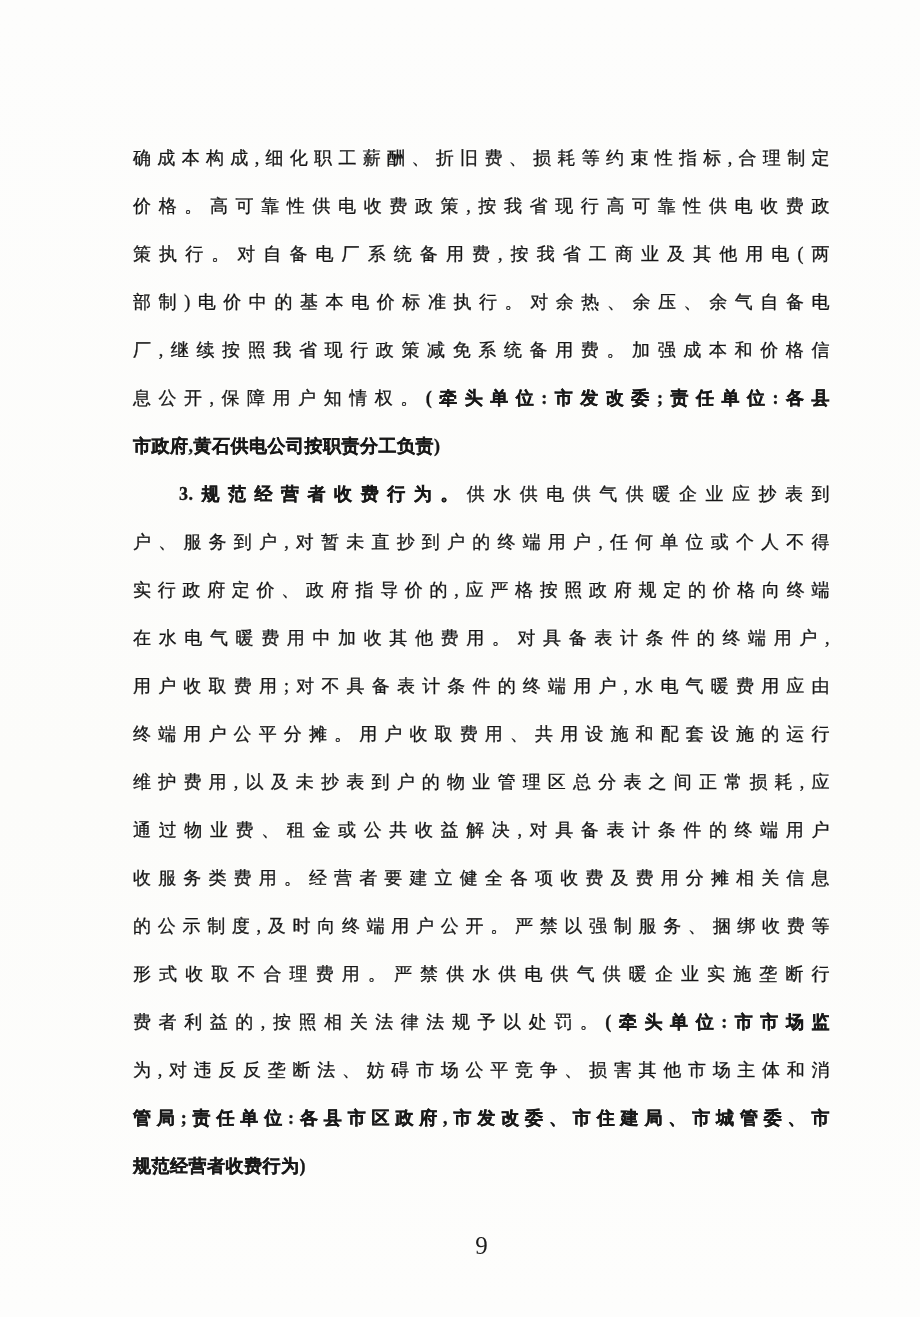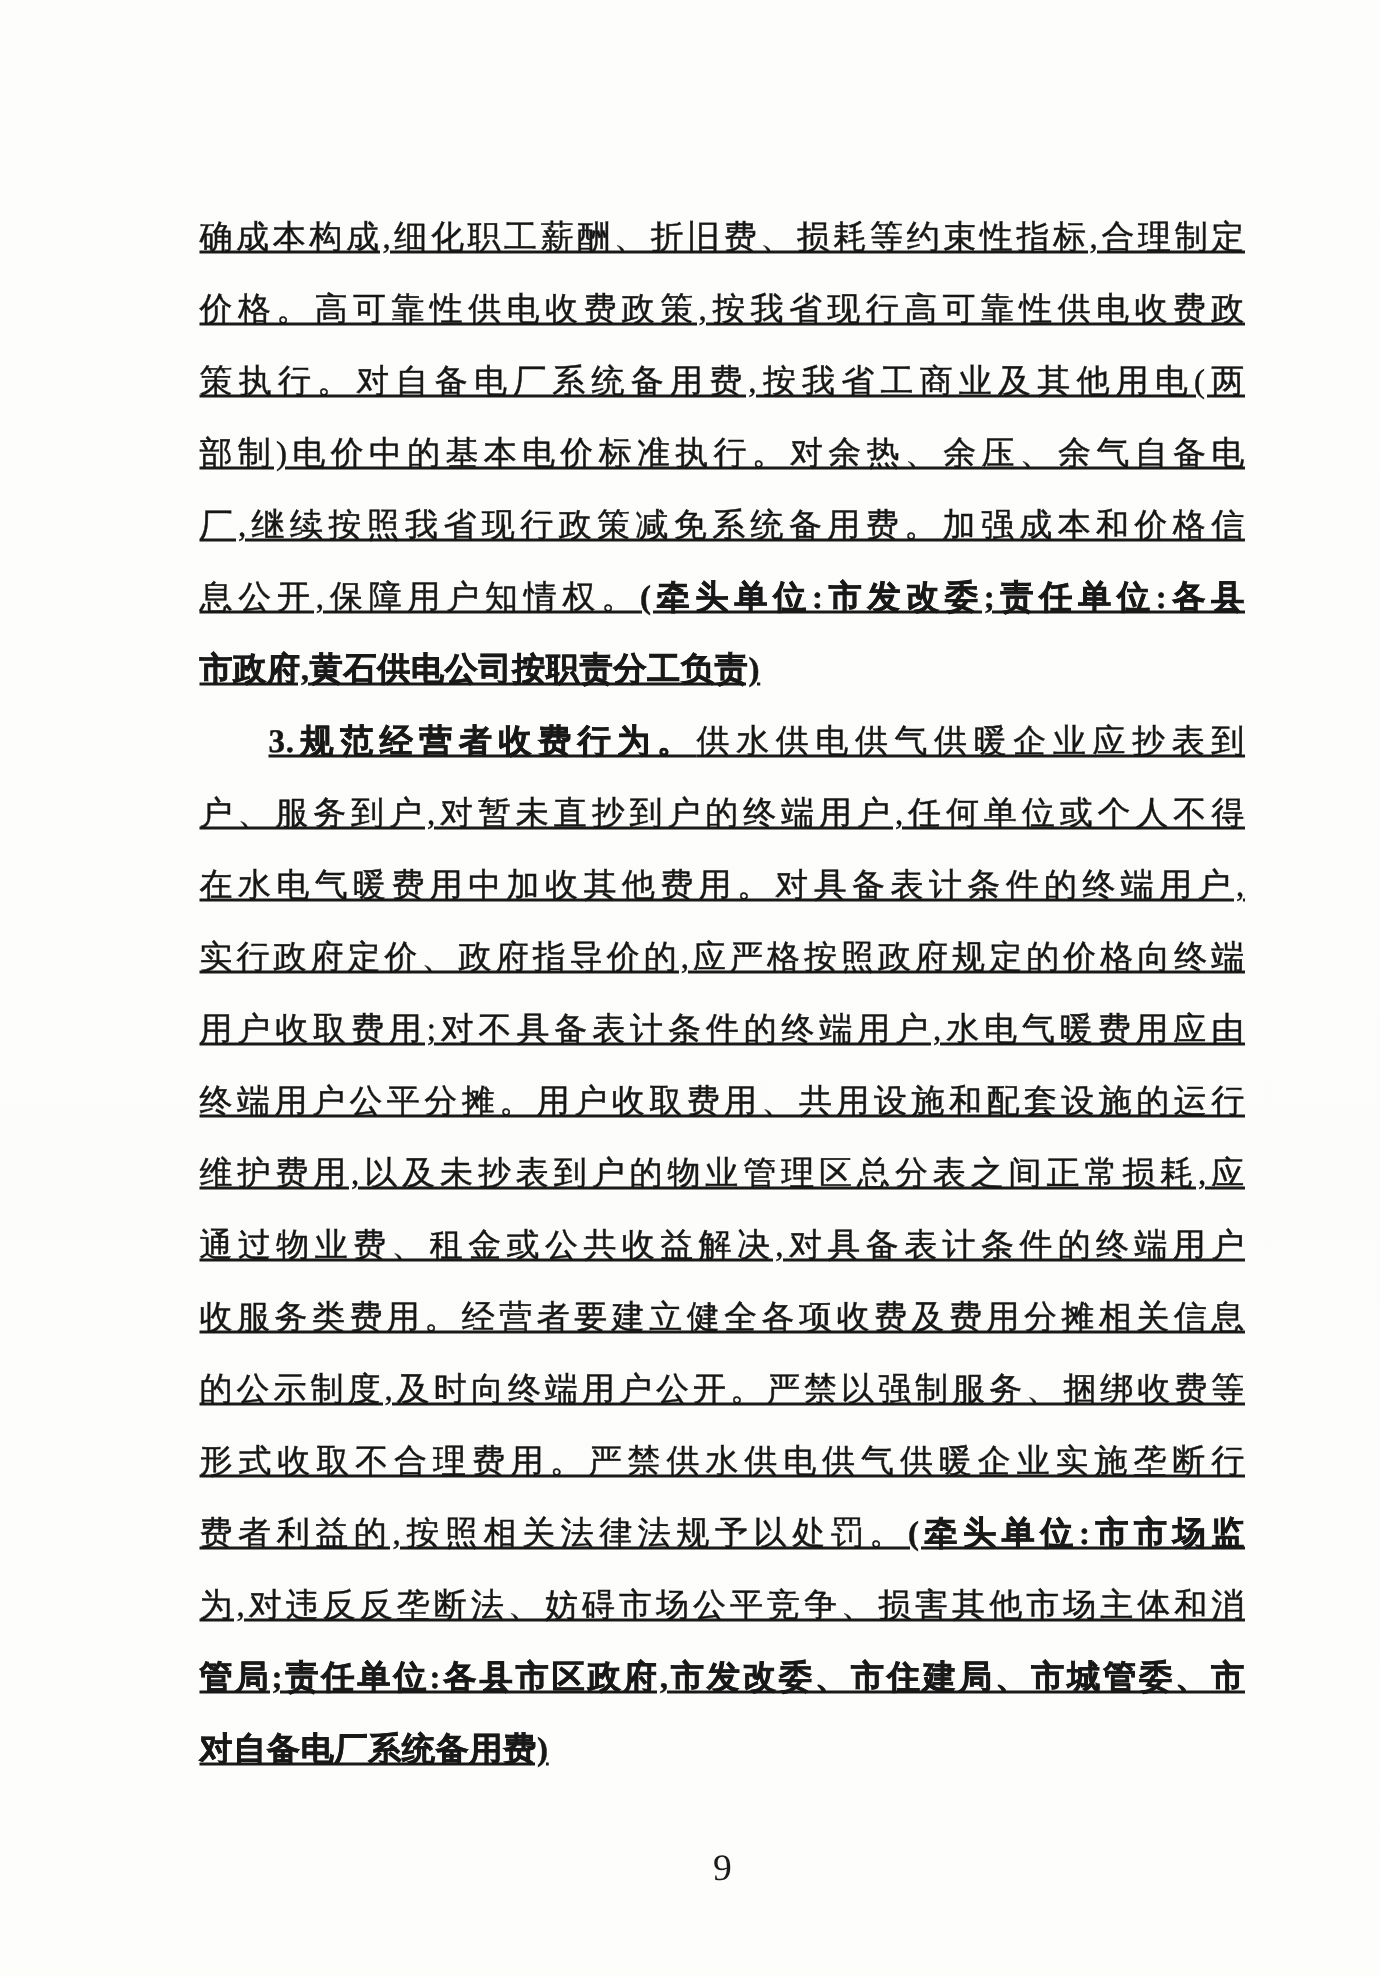--- a/index.html
+++ b/index.html
@@ -22,26 +22,25 @@
   }
   .text-block {
     position: absolute;
     left: 133px;
     top: 134px;
     width: 697px;
   }
   .line {
     height: 48px;
     line-height: 48px;
-    font-size: 22px;
+    font-size: 18px;
     text-align: justify;
     text-align-last: justify;
     text-justify: inter-character;
     letter-spacing: 0.5px;
-    text-decoration: underline;
     -webkit-text-stroke: 0.3px #1a1a1a;
   }
   .line.last {
     text-align: right;
     text-align-last: left;
   }
   .line.indent {
     text-indent: 46px;
   }
   .bold {
@@ -66,28 +65,28 @@
   <div class="text-block">
       <div class="line"><span>确成本构成,细化职工薪酬、折旧费、损耗等约束性指标,合理制定</span></div>
       <div class="line"><span>价格。高可靠性供电收费政策,按我省现行高可靠性供电收费政</span></div>
       <div class="line"><span>策执行。对自备电厂系统备用费,按我省工商业及其他用电(两</span></div>
       <div class="line"><span>部制)电价中的基本电价标准执行。对余热、余压、余气自备电</span></div>
       <div class="line"><span>厂,继续按照我省现行政策减免系统备用费。加强成本和价格信</span></div>
       <div class="line"><span>息公开,保障用户知情权。</span><span class="bold">(牵头单位:市发改委;责任单位:各县</span></div>
       <div class="line last"><span class="bold">市政府,黄石供电公司按职责分工负责)</span></div>
       <div class="line indent"><span class="bold">3.规范经营者收费行为。</span><span>供水供电供气供暖企业应抄表到</span></div>
       <div class="line"><span>户、服务到户,对暂未直抄到户的终端用户,任何单位或个人不得</span></div>
+      <div class="line"><span>实行政府定价、政府指导价的,应严格按照政府规定的价格向终端</span></div>
       <div class="line"><span>在水电气暖费用中加收其他费用。对具备表计条件的终端用户,</span></div>
-      <div class="line"><span>实行政府定价、政府指导价的,应严格按照政府规定的价格向终端</span></div>
       <div class="line"><span>用户收取费用;对不具备表计条件的终端用户,水电气暖费用应由</span></div>
       <div class="line"><span>终端用户公平分摊。用户收取费用、共用设施和配套设施的运行</span></div>
       <div class="line"><span>维护费用,以及未抄表到户的物业管理区总分表之间正常损耗,应</span></div>
       <div class="line"><span>通过物业费、租金或公共收益解决,对具备表计条件的终端用户</span></div>
       <div class="line"><span>收服务类费用。经营者要建立健全各项收费及费用分摊相关信息</span></div>
       <div class="line"><span>的公示制度,及时向终端用户公开。严禁以强制服务、捆绑收费等</span></div>
       <div class="line"><span>形式收取不合理费用。严禁供水供电供气供暖企业实施垄断行</span></div>
       <div class="line"><span>费者利益的,按照相关法律法规予以处罚。</span><span class="bold">(牵头单位:市市场监</span></div>
       <div class="line"><span>为,对违反反垄断法、妨碍市场公平竞争、损害其他市场主体和消</span></div>
       <div class="line"><span class="bold">管局;责任单位:各县市区政府,市发改委、市住建局、市城管委、市</span></div>
-      <div class="line last"><span class="bold">对自备电厂系统备用费)</span></div>
+      <div class="line last"><span class="bold">规范经营者收费行为)</span></div>
     </div>
   <div class="page-number">9</div>
 </div>
 
 </body></html>

